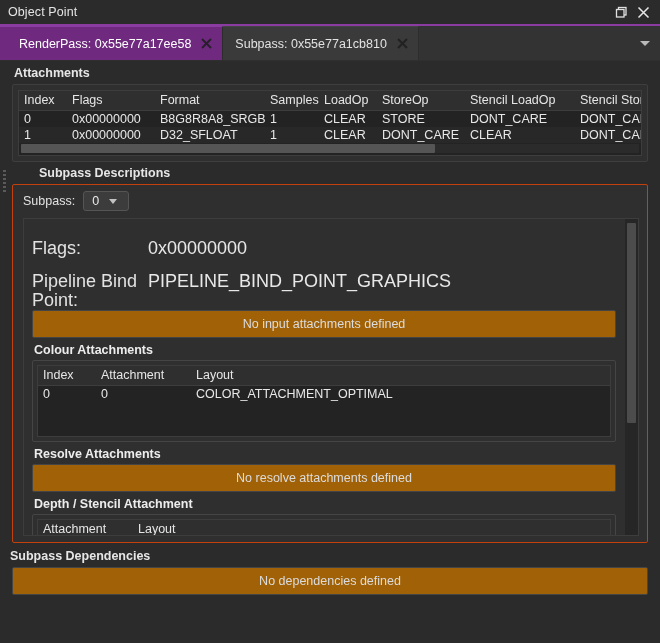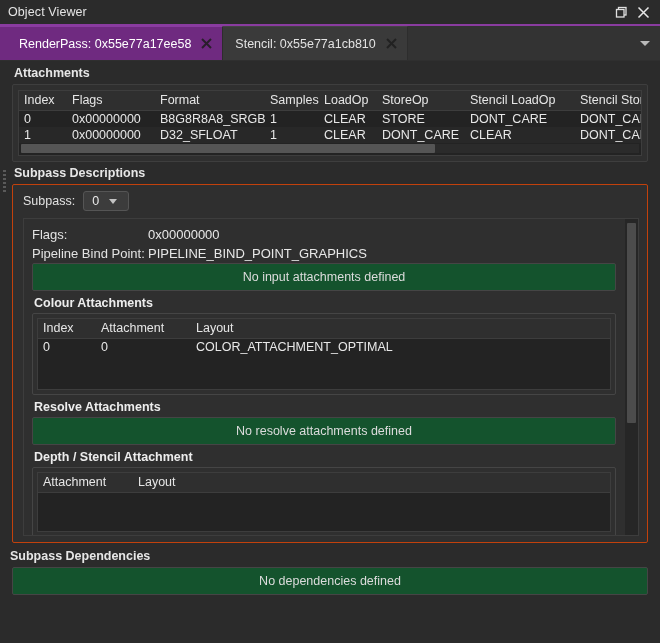--- a/index.html
+++ b/index.html
@@ -208,37 +208,38 @@
     position: absolute;
     top: 4px; left: 2px;
     width: 9px;
     height: 200px;
     background: #4c4c4c;
     border-radius: 1px;
   }
 
   .kv-row {
     display: flex;
-    font-size: 13px;
+    font-size: 18px;
     line-height: 19px;
     color: #e2e2e2;
+    margin-top: 14px;
   }
   .kv-key { width: 116px; flex: 0 0 116px; }
   .kv-val { color: #e8e8e8; }
 
   .sub-head {
     font-size: 12.5px;
     font-weight: bold;
     color: #ededed;
     margin: 5px 0 3px 2px;
   }
 
   .empty-box {
     border: 1px solid #454545;
-    background: #14532d;
+    background: #a16207;
     border-radius: 2px;
     text-align: center;
     font-size: 12.5px;
     color: #dcdcdc;
     padding: 6px 0;
     box-sizing: border-box;
   }
 
   .sub-tbl-frame {
     border: 1px solid #454545;
@@ -264,21 +265,21 @@
   .splitter-grip i {
     display: block;
     width: 3px; height: 2px;
     background: #5a5a5a;
   }
 </style>
 </head>
 <body>
 
 <div class="titlebar">
-  <span class="titlebar-title">Object Viewer</span>
+  <span class="titlebar-title">Object Point</span>
   <span class="win-btn">
     <svg width="13" height="13" viewBox="0 0 13 13">
       <rect x="3.5" y="1.5" width="7.5" height="7.5" fill="none" stroke="#e0e0e0" stroke-width="1.3"></rect>
       <rect x="1.5" y="3.5" width="7.5" height="7.5" fill="#2b2b2b" stroke="#e0e0e0" stroke-width="1.3"></rect>
     </svg>
   </span>
   <span class="win-btn">
     <svg width="13" height="13" viewBox="0 0 13 13">
       <path d="M1.5 1.5 L11.5 11.5 M11.5 1.5 L1.5 11.5" stroke="#e8e8e8" stroke-width="1.5" fill="none"></path>
     </svg>
@@ -288,21 +289,21 @@
 <div class="tabbar">
   <div class="tab active">
     <span>RenderPass: 0x55e77a17ee58</span>
     <span class="tab-close">
       <svg width="11" height="11" viewBox="0 0 11 11">
         <path d="M1 1 L10 10 M10 1 L1 10" stroke="#1d1d1d" stroke-width="2" fill="none"></path>
       </svg>
     </span>
   </div>
   <div class="tab">
-    <span>Stencil: 0x55e77a1cb810</span>
+    <span>Subpass: 0x55e77a1cb810</span>
     <span class="tab-close">
       <svg width="11" height="11" viewBox="0 0 11 11">
         <path d="M1 1 L10 10 M10 1 L1 10" stroke="#1d1d1d" stroke-width="2" fill="none"></path>
       </svg>
     </span>
   </div>
   <div class="tab-filler">
     <span class="tab-menu-arrow"></span>
   </div>
 </div>
@@ -358,21 +359,21 @@
             <td>DONT_CARE</td>
           </tr>
         </tbody>
       </table>
       <div class="hscroll-track">
         <div class="hscroll-thumb" style="width:67%"></div>
       </div>
     </div>
   </div>
 
-  <div style="position:relative;">
+  <div style="position:relative;padding-left:25px;">
     <div class="splitter-grip" style="top:8px">
       <i></i>
         <i></i>
         <i></i>
         <i></i>
         <i></i>
         <i></i>
     </div>
     <div class="section-title">Subpass Descriptions</div>
   </div>

